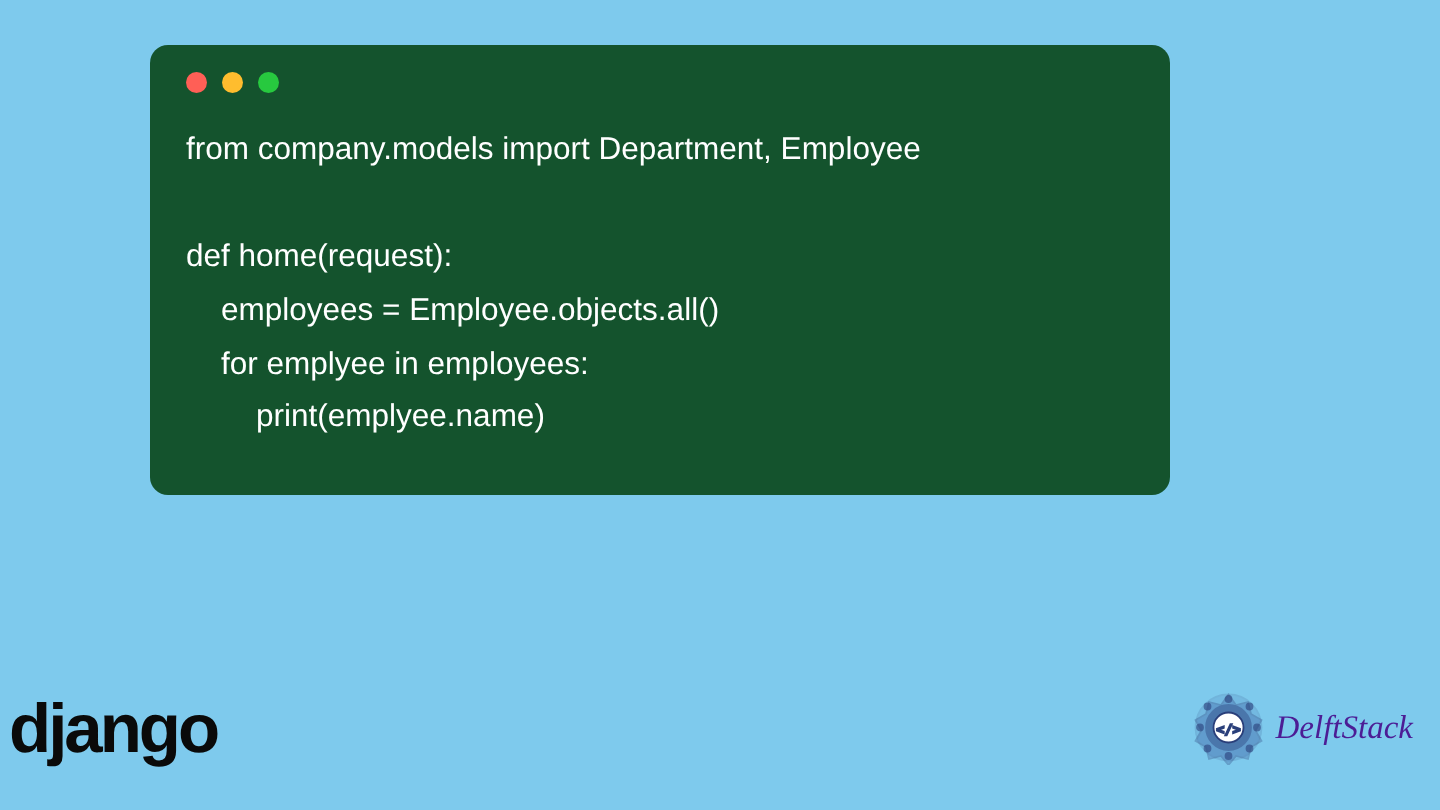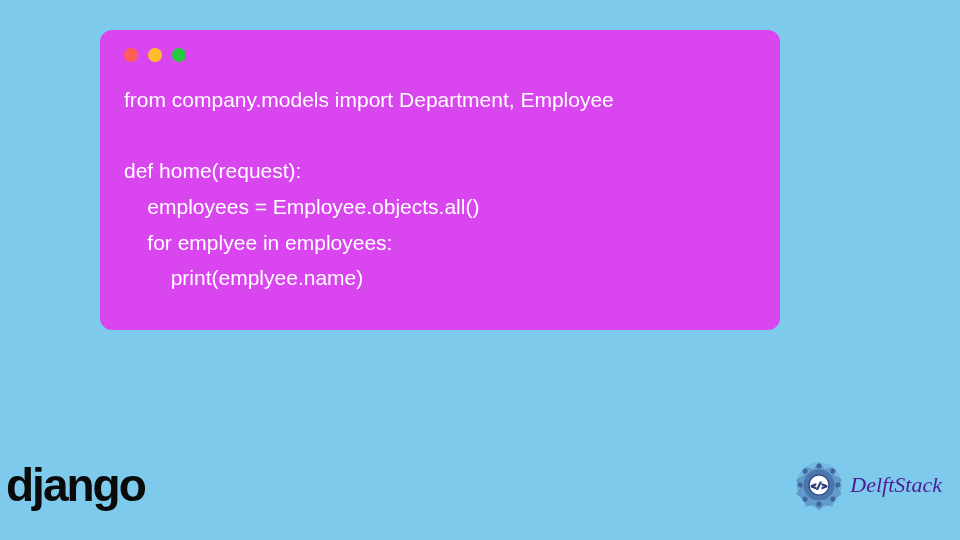--- a/index.html
+++ b/index.html
@@ -13,21 +13,21 @@
       background: #7ecaed;
       position: relative;
       font-family: Arial, sans-serif;
     }
     .code-window {
       position: absolute;
       top: 30px;
       left: 100px;
       width: 680px;
       height: 300px;
-      background: #d946ef;
+      background: #14532d;
       border-radius: 12px;
       padding: 18px 24px 24px 24px;
     }
     .window-controls {
       display: flex;
       gap: 10px;
       margin-bottom: 20px;
     }
     .control-dot {
       width: 14px;

